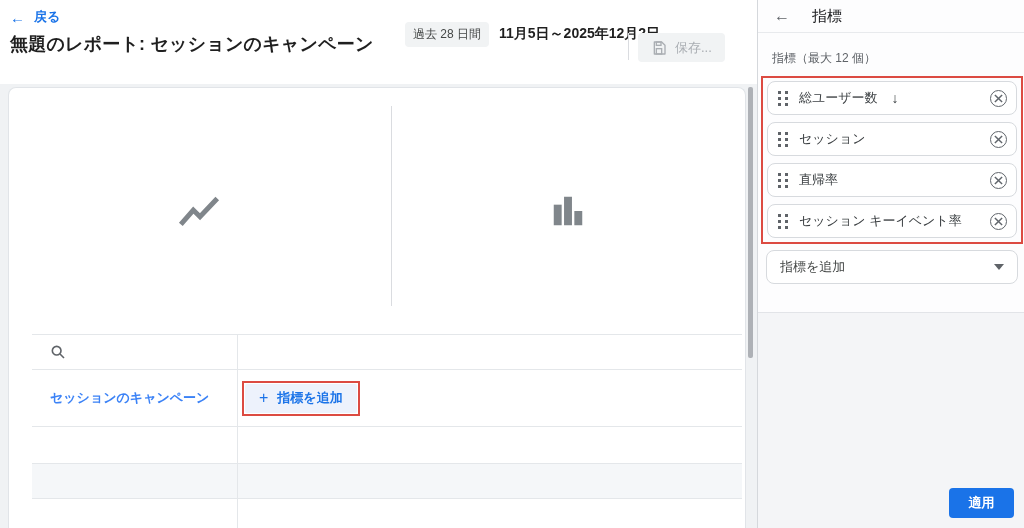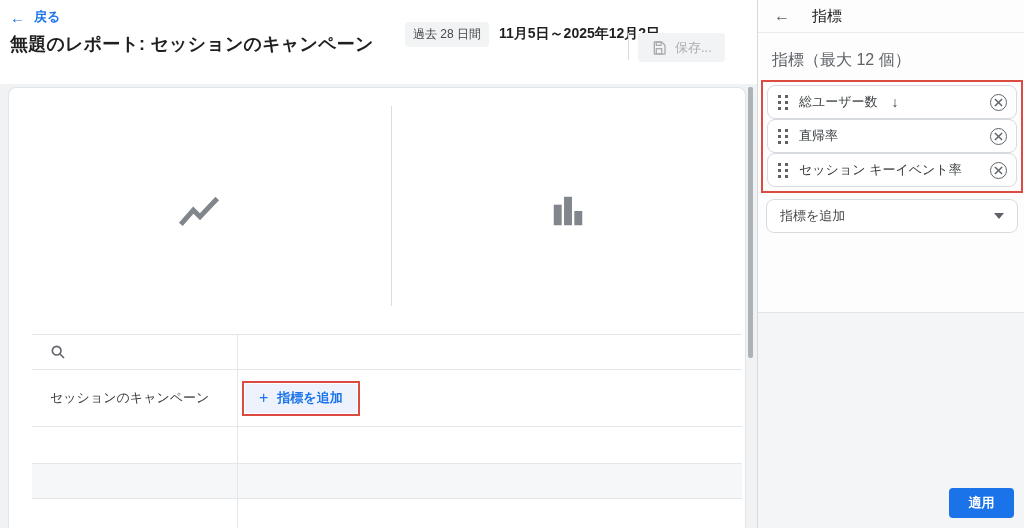--- a/index.html
+++ b/index.html
@@ -54,21 +54,21 @@
   
   .dim-table { margin:0 3px 0 23px; border-top:1px solid #e4e7ea; }
   .t-row { display:flex; border-bottom:1px solid #e4e7ea; align-items:center; }
   .t-cell-left { width:206px; align-self:stretch; border-right:1px solid #e4e7ea; display:flex; align-items:center; padding-left:18px; }
   .t-cell-right { flex:1; display:flex; align-items:center; padding-left:4px; }
   .row-search { height:35px; }
   .row-dim { height:57px; }
   .row-empty1 { height:37px; }
   .row-shade { height:35px; background:#f5f7f9; }
   .row-empty2 { height:31px; border-bottom:none; }
-  .dim-label { font-size:13px; color:#404040; white-space:nowrap; }
+  .dim-label { font-size:13px; color:#3b82f6; white-space:nowrap;font-weight:bold; }
 
   .annotation-box-btn { border:2px solid #dc4b42; padding:1px; display:inline-block; }
   .add-metric-btn {
     display:flex; align-items:center; gap:9px; height:29px; padding:0 14px;
     background:#edf2fc; border:none; border-radius:2px; cursor:pointer;
     color:#1a73e8; font-size:13px; font-weight:600; white-space:nowrap;
   }
   .plus-glyph { font-size:16px; font-weight:400; line-height:1; }
 
   .scrollbar-thumb {
@@ -80,27 +80,27 @@
   .sidebar {
     position:absolute; left:757px; top:0; width:267px; height:528px;
     background:#fdfdfe; border-left:1px solid #d5d8dc;
   }
   .sidebar-header {
     height:33px; display:flex; align-items:center; gap:22px; padding-left:16px;
     border-bottom:1px solid #e8eaed;
   }
   .sb-back-arrow { color:#5f6368; font-size:16px; cursor:pointer; line-height:1; }
   .sb-title { font-size:15px; color:#202124; white-space:nowrap; }
-  .section-label { margin:17px 12px 9px 14px; font-size:16px; color:#5f6368; white-space:nowrap; }
+  .section-label { margin:17px 12px 9px 14px; font-size:12px; color:#5f6368; white-space:nowrap; }
 
   .annotation-box-chips { margin:0 1px 0 3px; border:2px solid #dc4b42; padding:3px 4px 4px; }
   .metric-chip {
     height:34px; background:#fff; border:1px solid #d7dade; border-radius:8px;
     display:flex; align-items:center; gap:10px; padding:0 9px 0 10px;
-    cursor:grab;
+    margin-bottom:7px; cursor:grab;
   }
   .metric-chip:last-child { margin-bottom:0; }
   .chip-label { font-size:13px; color:#3c4043; white-space:nowrap; }
   .sort-arrow { font-size:14px; font-weight:700; color:#3c4043; margin-left:4px; }
   .chip-spacer { flex:1; }
   .chip-close {
     width:17px; height:17px; border:1.5px solid #60656b; border-radius:50%;
     display:flex; align-items:center; justify-content:center; cursor:pointer; flex:none;
   }
 
@@ -252,32 +252,52 @@
       <span class="sort-arrow">↓</span>
       <span class="chip-spacer"></span>
       <span class="chip-close">
         <svg width="9" height="9" viewBox="0 0 10 10" stroke="#60656b" stroke-width="1.6">
             <line x1="1" y1="1" x2="9" y2="9"></line>
             <line x1="9" y1="1" x2="1" y2="9"></line>
           </svg>
       </span>
     </div>
 
-
     <div class="metric-chip">
       <span>
         <svg width="11" height="15" viewBox="0 0 11 15">
           <rect x="0" y="0" width="3" height="3" fill="#5f6368"></rect>
             <rect x="7" y="0" width="3" height="3" fill="#5f6368"></rect>
           <rect x="0" y="6" width="3" height="3" fill="#5f6368"></rect>
             <rect x="7" y="6" width="3" height="3" fill="#5f6368"></rect>
           <rect x="0" y="12" width="3" height="3" fill="#5f6368"></rect>
             <rect x="7" y="12" width="3" height="3" fill="#5f6368"></rect>
         </svg>
       </span>
+      <span class="chip-label">セッション</span>
+      <span class="chip-spacer"></span>
+      <span class="chip-close">
+        <svg width="9" height="9" viewBox="0 0 10 10" stroke="#60656b" stroke-width="1.6">
+            <line x1="1" y1="1" x2="9" y2="9"></line>
+            <line x1="9" y1="1" x2="1" y2="9"></line>
+          </svg>
+      </span>
+    </div>
+
+    <div class="metric-chip">
+      <span>
+        <svg width="11" height="15" viewBox="0 0 11 15">
+          <rect x="0" y="0" width="3" height="3" fill="#5f6368"></rect>
+            <rect x="7" y="0" width="3" height="3" fill="#5f6368"></rect>
+          <rect x="0" y="6" width="3" height="3" fill="#5f6368"></rect>
+            <rect x="7" y="6" width="3" height="3" fill="#5f6368"></rect>
+          <rect x="0" y="12" width="3" height="3" fill="#5f6368"></rect>
+            <rect x="7" y="12" width="3" height="3" fill="#5f6368"></rect>
+        </svg>
+      </span>
       <span class="chip-label">直帰率</span>
       <span class="chip-spacer"></span>
       <span class="chip-close">
         <svg width="9" height="9" viewBox="0 0 10 10" stroke="#60656b" stroke-width="1.6">
             <line x1="1" y1="1" x2="9" y2="9"></line>
             <line x1="9" y1="1" x2="1" y2="9"></line>
           </svg>
       </span>
     </div>
 

